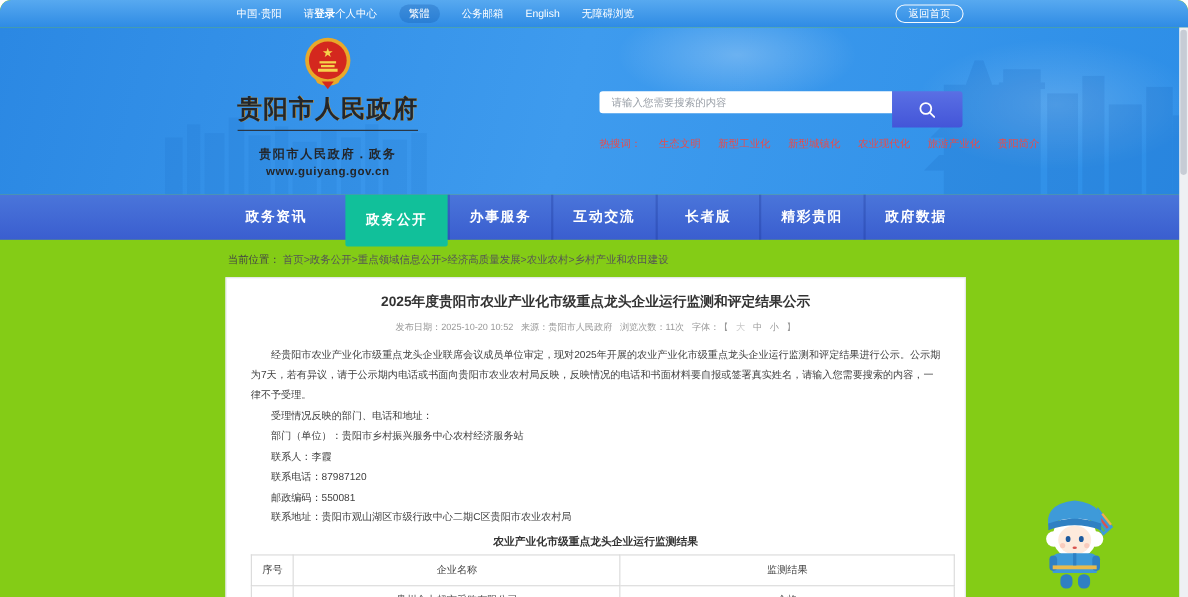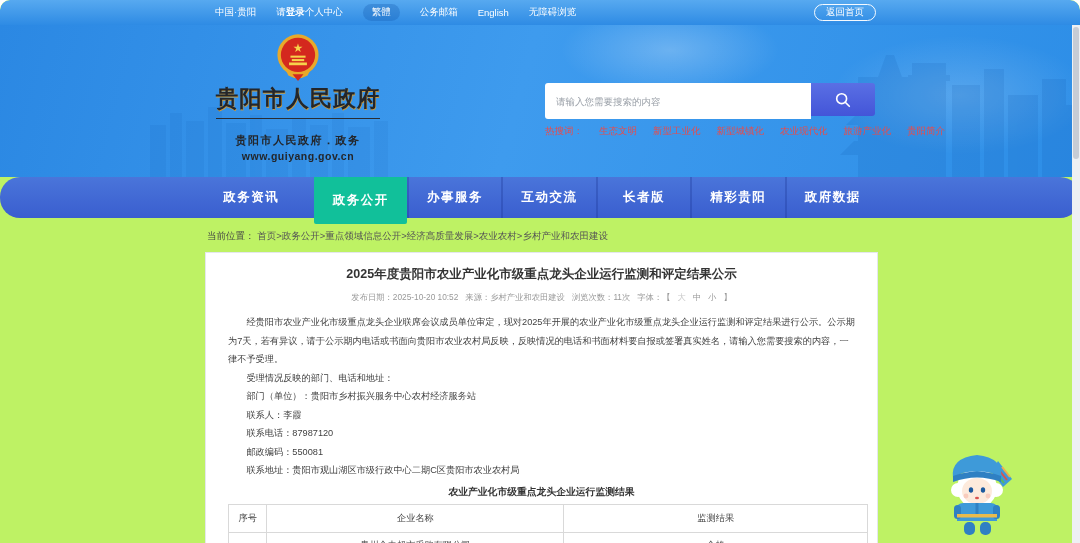--- a/index.html
+++ b/index.html
@@ -1,16 +1,16 @@
 <!DOCTYPE html>
 <html><head>
 <meta charset="utf-8">
 <style>
   html,body { margin:0; padding:0; background:#fff; font-family:"Liberation Sans","DejaVu Sans",sans-serif; }
-  .page { position:relative; width:1080px; height:543px; overflow:hidden; background:#bef264; border-radius:10px 10px 0 0; }
+  .page { position:relative; width:1080px; height:543px; overflow:hidden; background:#84cc16; border-radius:10px 10px 0 0; }
 
   
   .topbar { position:absolute; top:0; left:0; right:0; height:25px;
     background:linear-gradient(#57a9f0,#2e8be4); display:flex; align-items:center;
     color:#fff; font-size:9.5px; border-radius:10px 10px 0 0; }
   .topbar-inner { display:flex; gap:20px; margin-left:215px; align-items:center; }
   .tb-item { cursor:pointer; white-space:nowrap; }
   .tb-bold { font-weight:bold; }
   .tb-pill { background:rgba(13,82,168,.28); padding:2px 9px; border-radius:9px; }
   .home-btn { position:absolute; right:204px; top:4px; border:1px solid rgba(255,255,255,.95);
@@ -29,32 +29,32 @@
   .logo { position:absolute; left:212px; top:8px; width:172px; text-align:center; }
   .emblem { display:block; margin:0 auto; }
   .site-name { margin-top:2px; font-size:22.5px; font-weight:bold; color:#23262b;
     letter-spacing:1px; white-space:nowrap; text-shadow:0.6px 0.8px 0 #c99a3e; }
   .site-sub { margin:4px auto 0; padding-top:14px; width:164px; border-top:1.6px solid #2a2d33;
     font-size:11px; font-weight:bold; color:#23262b; letter-spacing:1.5px; white-space:nowrap; }
   .site-url { margin-top:2px; font-size:10.5px; font-weight:bold; color:#23262b; letter-spacing:.5px; }
 
   .search-area { position:absolute; left:545px; top:58px; width:360px; }
   .search-box { display:flex; height:33px; }
-  .search-input { box-sizing:border-box; width:266px; height:36px; border:none; outline:none;
+  .search-input { box-sizing:border-box; width:266px; height:20px; border:none; outline:none;
     border-radius:3px 0 0 3px; padding:0 11px; font-size:9.5px; color:#333;
     font-family:"Liberation Sans","DejaVu Sans",sans-serif; }
   .search-input::placeholder { color:#9aa0a8; }
   .search-btn { width:64px; height:33px; border:none; cursor:pointer; border-radius:0 3px 3px 0;
     background:linear-gradient(#5a6fe4,#4355d8); display:flex; align-items:center; justify-content:center; }
   .hot-row { margin-top:9px; display:flex; gap:16px; font-size:9.5px; color:#e74c4c; white-space:nowrap; }
   .hot-item { cursor:pointer; }
 
   
   .nav { position:absolute; top:177px; left:0; right:0; height:41px;
-    background:linear-gradient(#4a75da,#3a5ecf);border-radius:20px; }
+    background:linear-gradient(#4a75da,#3a5ecf); }
   .nav-inner { position:absolute; left:205px; width:674px; height:41px; display:flex; }
   .nav-item { flex:1; display:flex; align-items:center; justify-content:center; color:#fff;
     font-size:12.5px; font-weight:bold; letter-spacing:1.5px; cursor:pointer;
     border-left:2px solid rgba(23,48,140,.28); }
   .nav-item:first-child { border-left:none; }
   .nav-item.active { background:#11c09a; height:47px; border-left:none; border-radius:0 0 2px 2px;margin-left:17px; }
 
   
   .breadcrumb { position:absolute; top:230px; left:207px; font-size:9.5px; color:#555; }
   .bc-label { color:#444; }
@@ -186,21 +186,21 @@
   <div class="breadcrumb">
     <span class="bc-label">当前位置：</span>
     <span class="bc-path">首页&gt;政务公开&gt;重点领域信息公开&gt;经济高质量发展&gt;农业农村&gt;乡村产业和农田建设</span>
   </div>
 
   <div class="card">
     <div class="art-title">2025年度贵阳市农业产业化市级重点龙头企业运行监测和评定结果公示</div>
 
     <div class="art-meta">
       <span>发布日期：2025-10-20 10:52</span>
-      <span>来源：乡村产业和农田建设</span>
+      <span>来源：贵阳市人民政府</span>
       <span>浏览次数：11次</span>
       <span>字体：【</span>
       <span class="meta-size meta-size-l">大</span>
       <span class="meta-size">中</span>
       <span class="meta-size">小</span>
       <span>】</span>
     </div>
 
     <div class="art-body">
       <p>经贵阳市农业产业化市级重点龙头企业联席会议成员单位审定，现对2025年开展的农业产业化市级重点龙头企业运行监测和评定结果进行公示。公示期为7天，若有异议，请于公示期内电话或书面向贵阳市农业农村局反映，反映情况的电话和书面材料要自报或签署真实姓名，请输入您需要搜索的内容，一律不予受理。</p>

